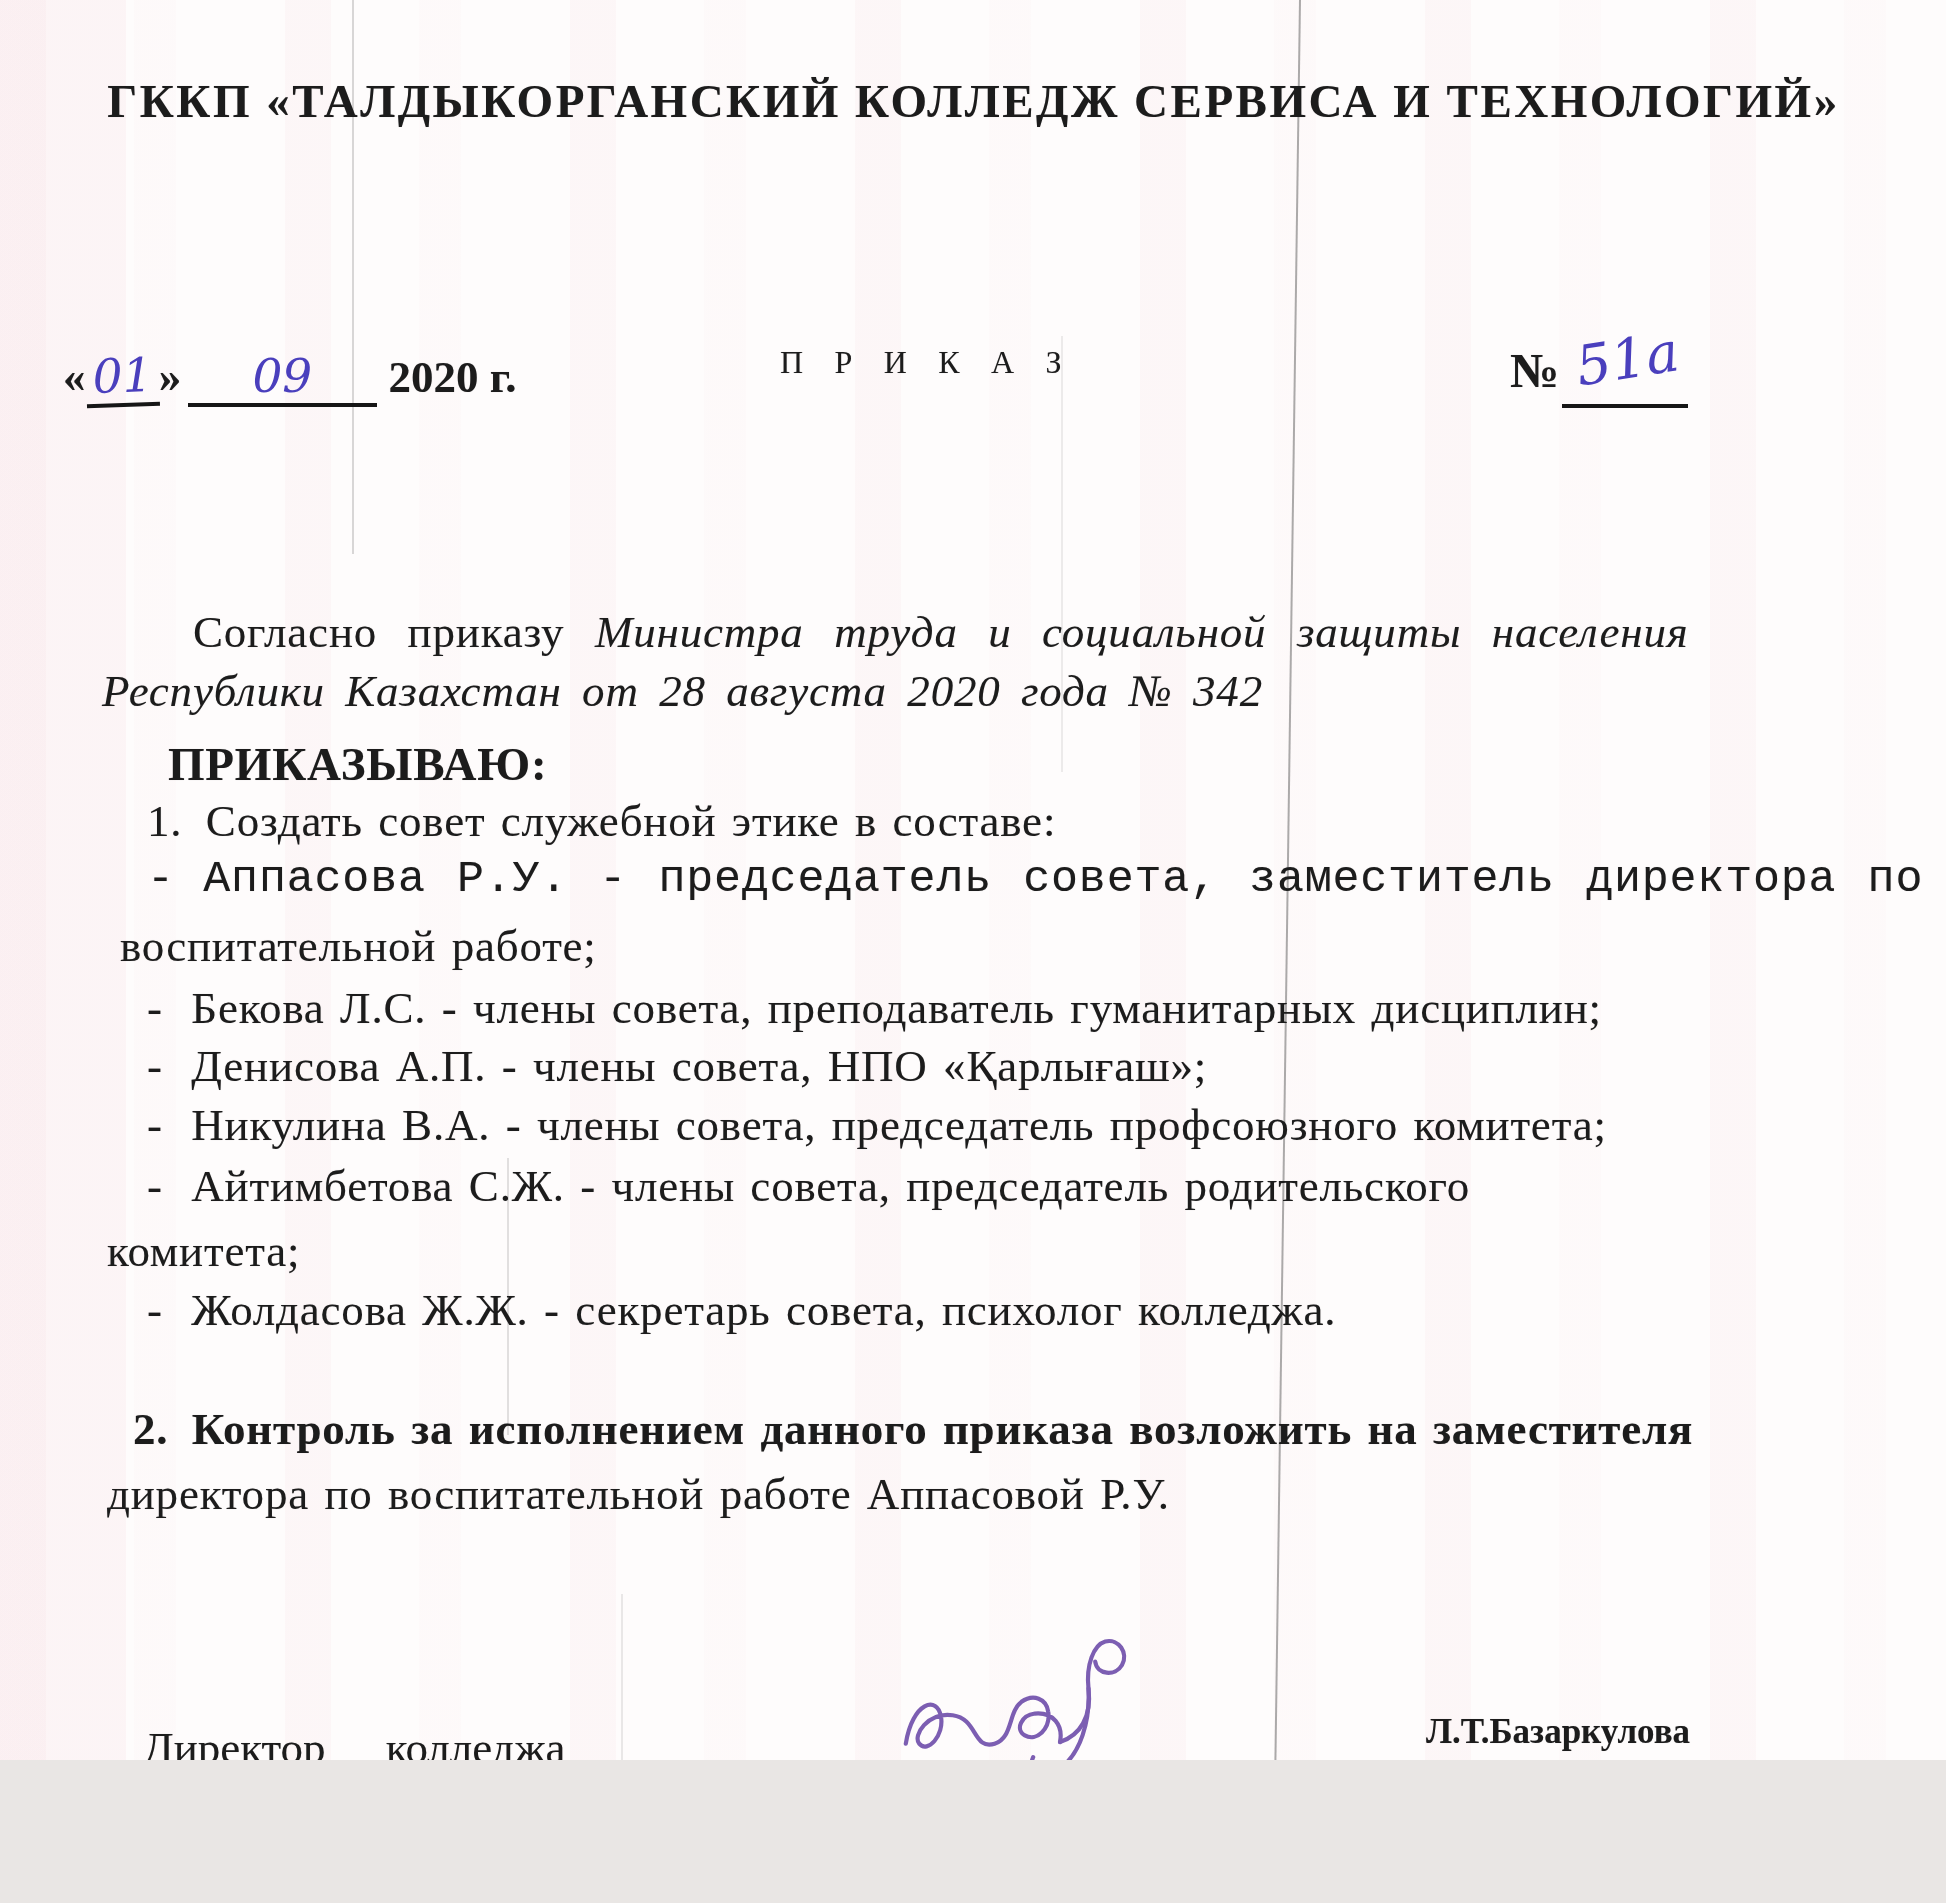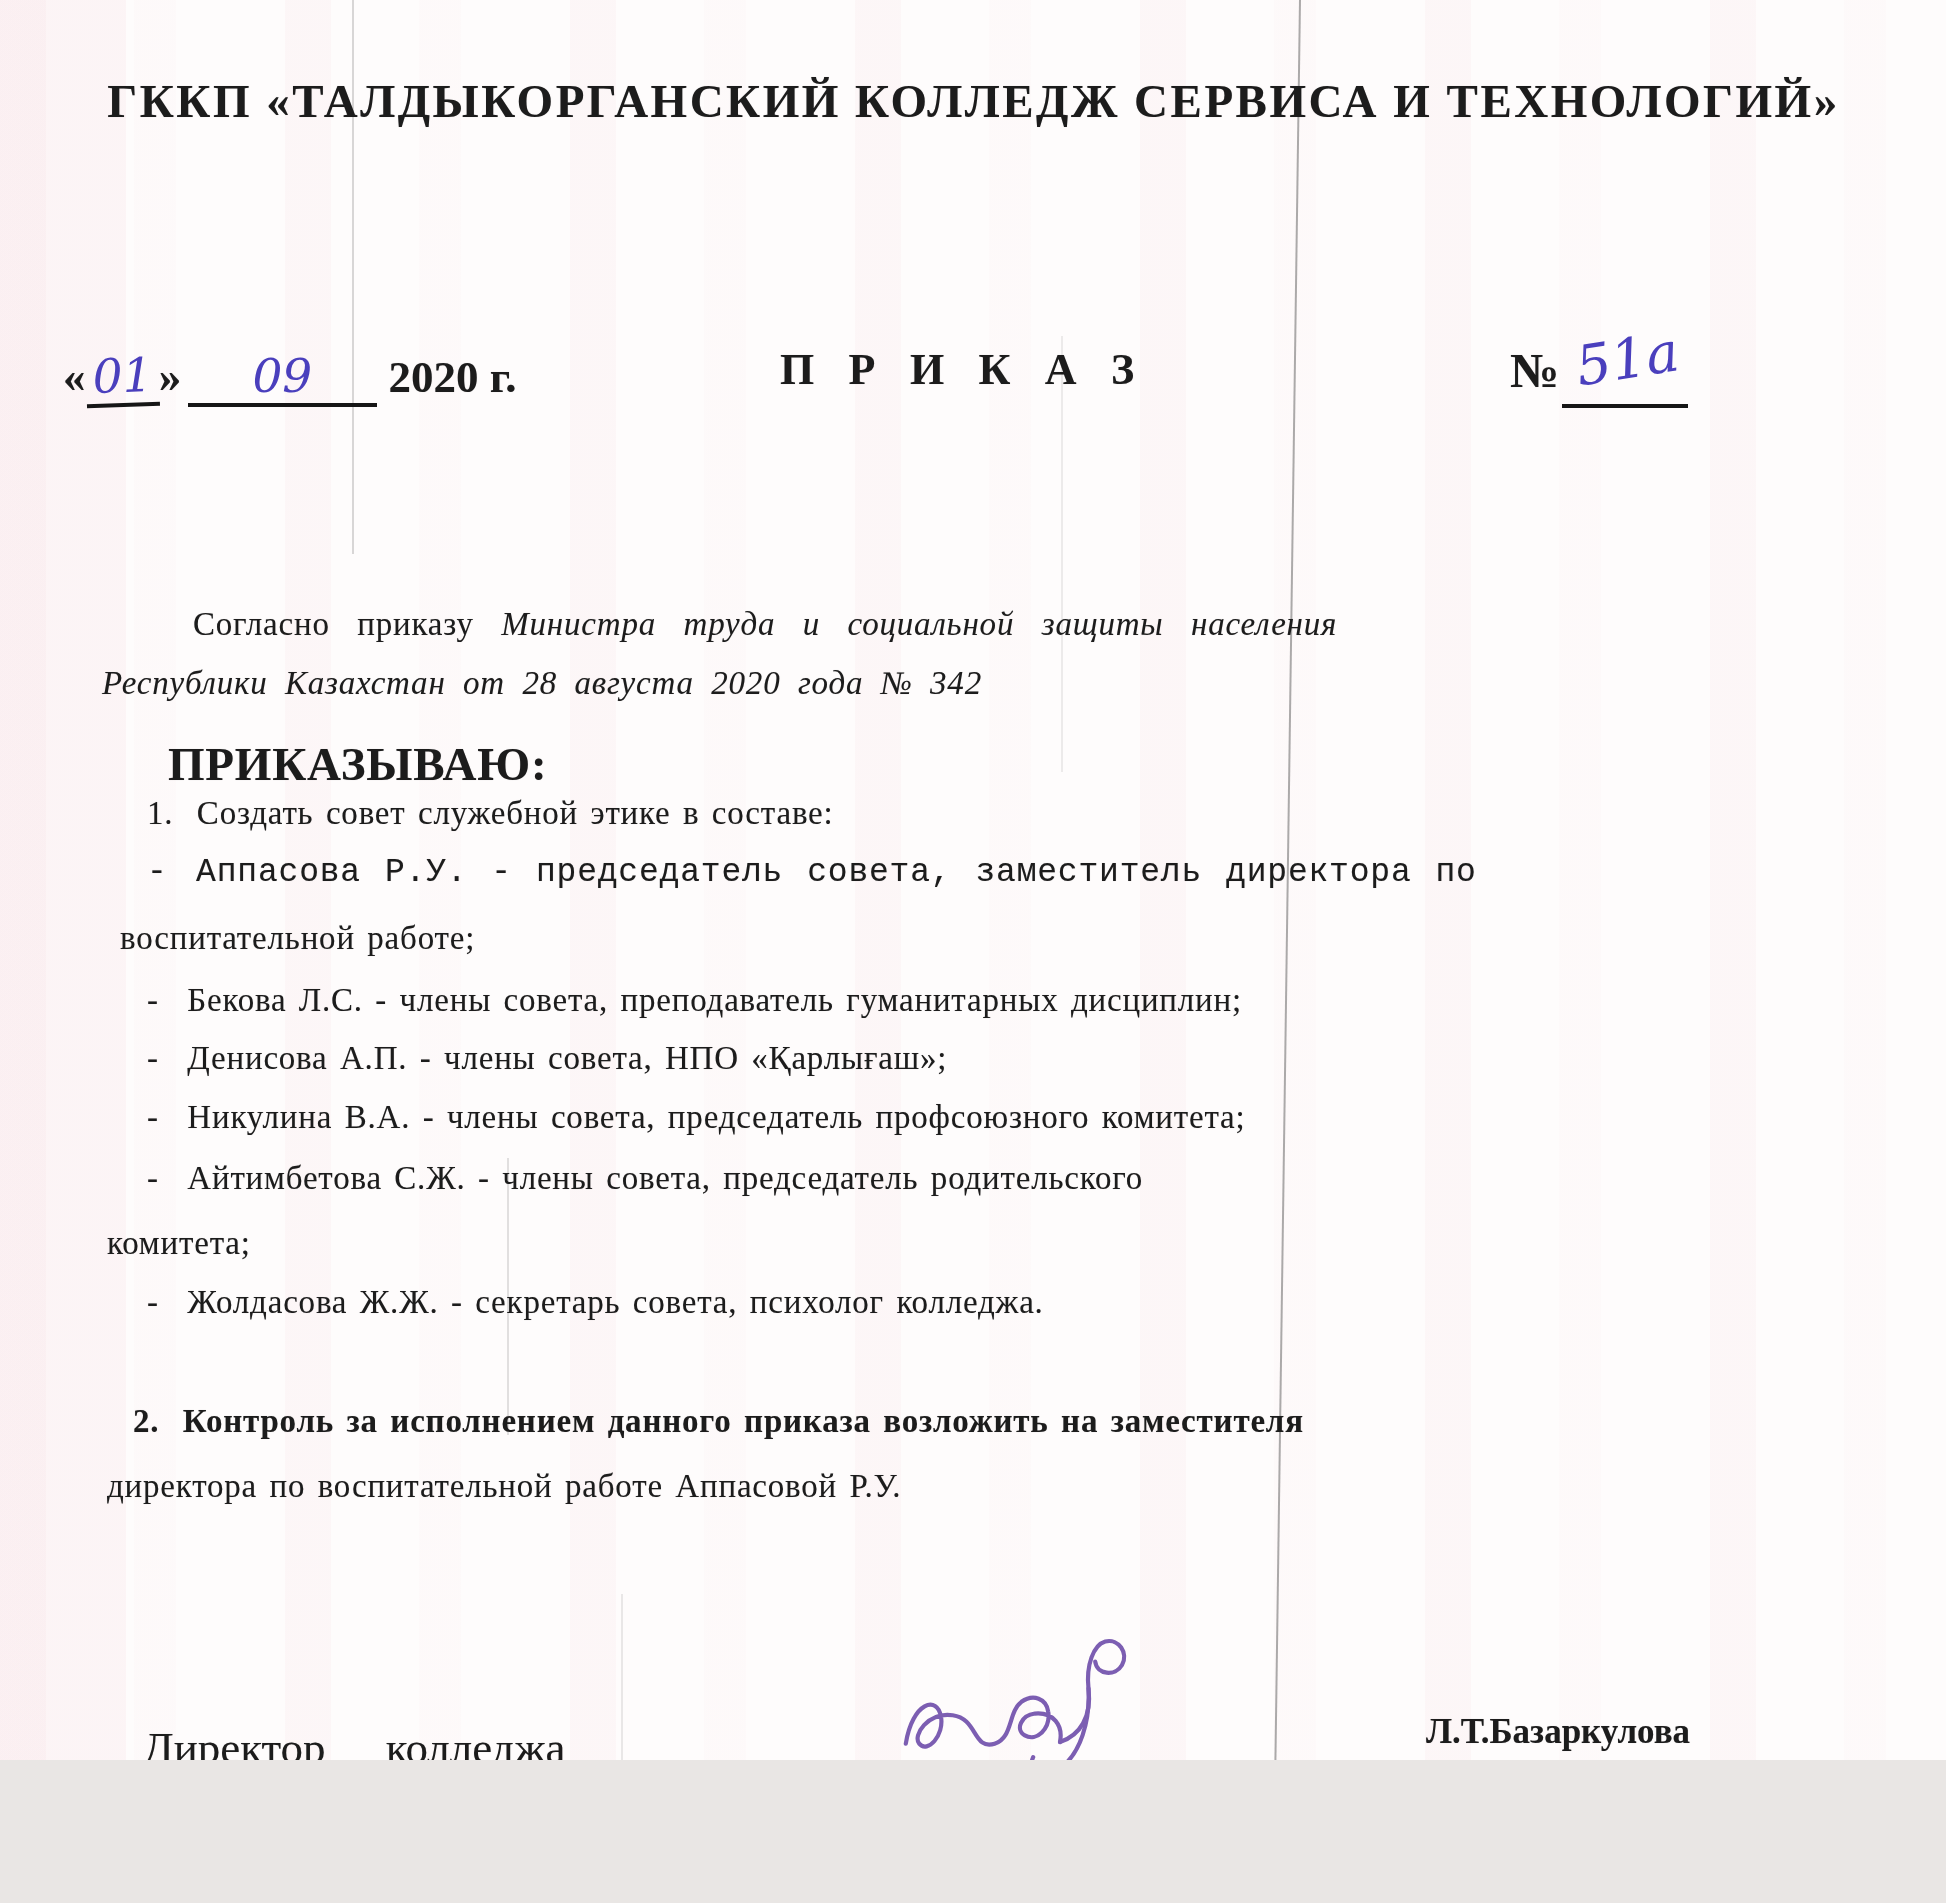--- a/index.html
+++ b/index.html
@@ -18,21 +18,21 @@
     overflow:hidden;
     font-family:"Liberation Serif", serif;
     color:#1c1c1c;
   }
   .ln{position:absolute;white-space:nowrap;text-shadow:0 0 0.8px rgba(20,20,20,.28);}
   .doc-header{
     left:0;right:0;top:74px;
     text-align:center;
     font-size:47px;font-weight:bold;letter-spacing:2.5px;
   }
-  .body-text{font-size:33px;letter-spacing:0.8px;word-spacing:3.4px;}
+  .body-text{font-size:45px;letter-spacing:0.8px;word-spacing:3.4px;}
   .bold{font-weight:bold;}
   .it{font-style:italic;}
   .hand{
     font-family:"DejaVu Serif", serif;
     font-style:italic;
     color:#4a3fbd;
     text-shadow:none;
   }
   
   .date-line{left:63px;top:348px;font-size:45px;font-weight:bold;}
@@ -44,21 +44,21 @@
     font-size:47px;font-weight:normal;
   }
   .month-slot{
     display:inline-block;
     width:189px;
     margin-left:6.7px;margin-right:11.7px;
     border-bottom:4.2px solid #161616;
     text-align:center;
     font-size:47px;font-weight:normal;font-style:italic;
   }
-  .order-title{left:780px;top:344px;font-size:44px;font-weight:bold;letter-spacing:11.7px;}
+  .order-title{left:780px;top:344px;font-size:32px;font-weight:normal;letter-spacing:11.7px;}
   .num-sign{left:1510px;top:342px;font-size:49px;font-weight:bold;}
   .num-value{
     left:1576px;top:327px;
     font-size:55px;
     transform:rotate(-9deg);
   }
   .num-underline{
     position:absolute;left:1562px;top:404px;
     width:126px;height:4.2px;background:#161616;
   }

